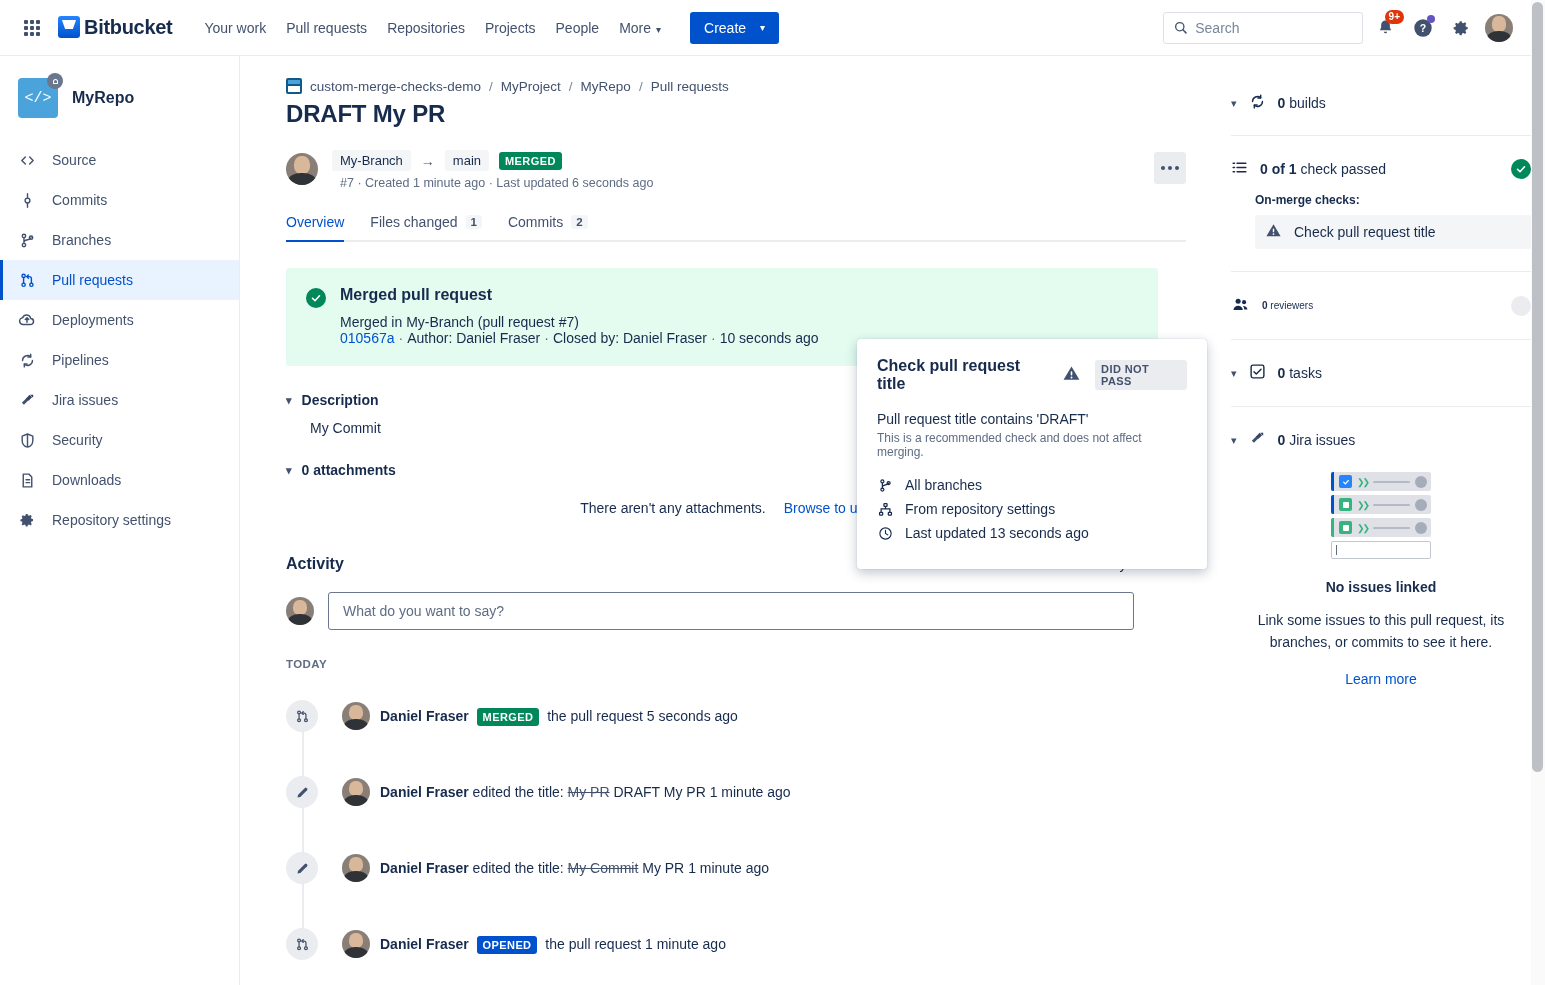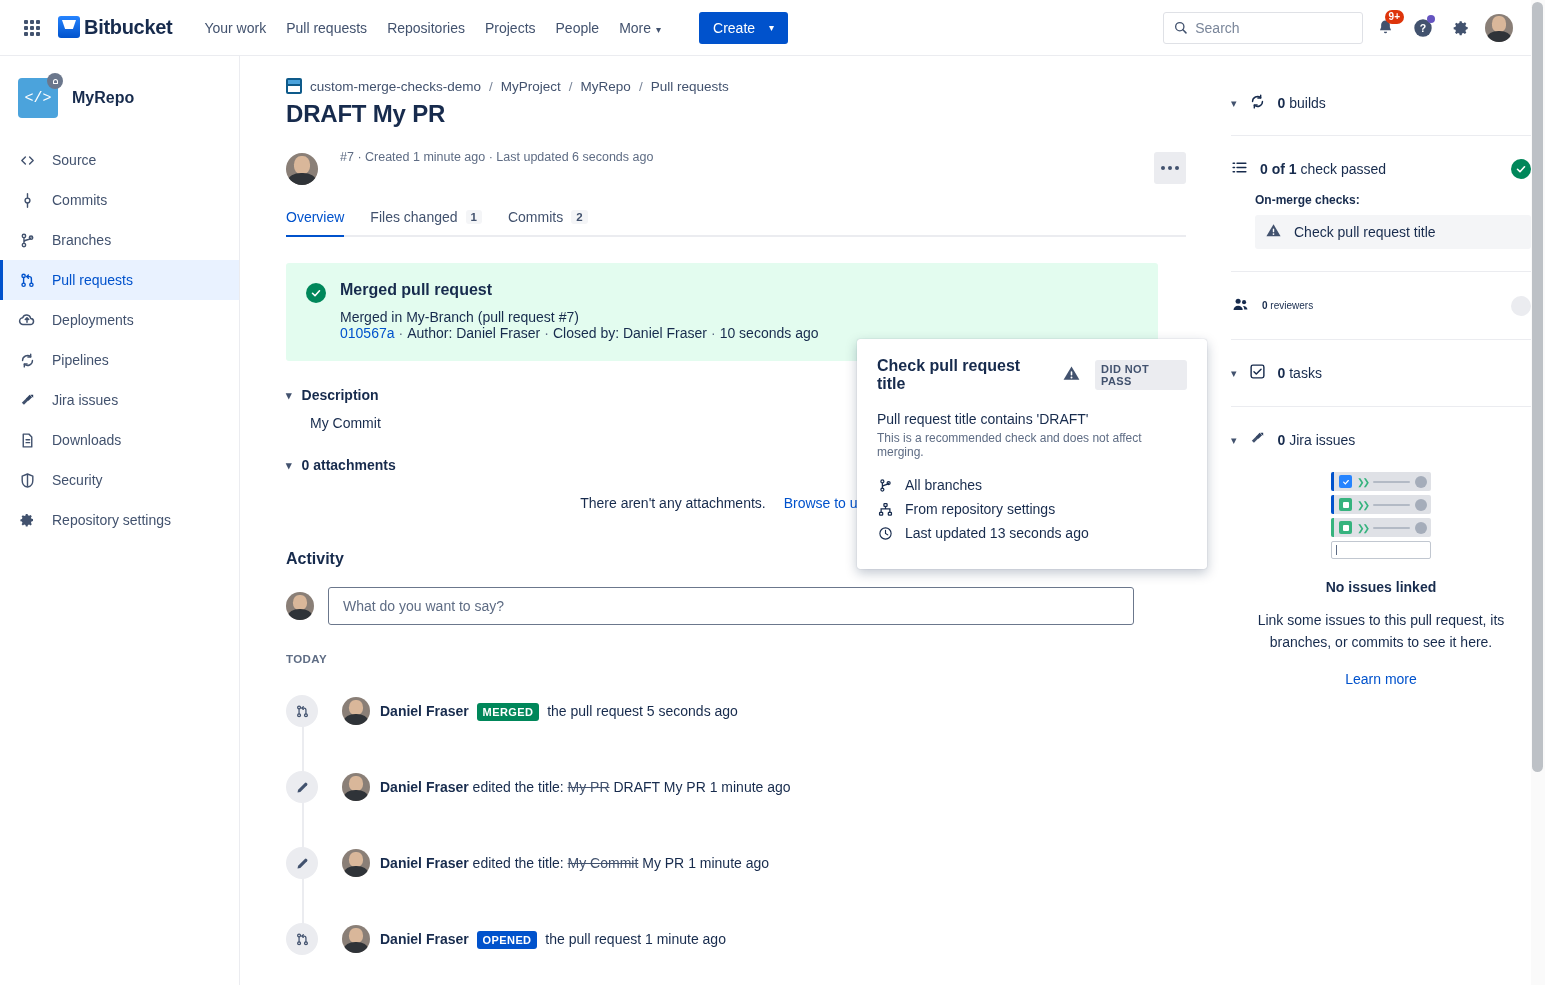--- a/index.html
+++ b/index.html
@@ -41,21 +41,21 @@
     background:#fff; clip-path: polygon(0 0, 100% 0, 78% 100%, 22% 100%);
   }
   .brand-text { font-size: 20px; font-weight: 600; letter-spacing: -0.3px; color: #172B4D; }
   .nav-links { display: flex; align-items: center; gap: 0px; margin-left: 22px; }
   .nav-link {
     font-size: 14px; color: #42526E; padding: 6px 10px; border-radius: 3px;
     cursor: pointer; white-space: nowrap;
   }
   .caret { display:inline-block; margin-left: 5px; font-size: 10px; color:#42526E; }
   .create-btn {
-    margin-left: 28px; background: #0052CC; color: #fff; font-size: 14px; font-weight: 500;
+    margin-left: 19px; background: #0052CC; color: #fff; font-size: 14px; font-weight: 500;
     border: none; border-radius: 3px; height: 32px; padding: 0 14px; cursor: pointer;
     display: flex; align-items: center; gap: 14px;
   }
   .nav-right { margin-left: auto; display: flex; align-items: center; gap: 6px; }
   .searchbox {
     width: 200px; height: 32px; border: 1px solid #DFE1E6; border-radius: 3px;
     display: flex; align-items: center; padding: 0 10px; gap: 8px; background:#fff;
   }
   .searchbox input {
     border: none; outline: none; font-size: 14px; color:#172B4D; width: 100%;
@@ -428,34 +428,34 @@
           <path d="M4 15l7-7 3 3-7 7z" fill="#42526E"></path>
           <path d="M10 9l5-5 3.5 3.5-5 5z" fill="#344563"></path>
           <path d="M16 4h4v4z" fill="#253858"></path>
         </svg>
       </span>
     <span>Jira issues</span>
   </div>
   <div class="side-item">
     <span class="ico">
         <svg width="17" height="17" viewBox="0 0 24 24">
+          <path d="M12 2.8 4.5 5.8v6.1c0 4.6 3.1 8.4 7.5 9.3 4.4-.9 7.5-4.7 7.5-9.3V5.8z" fill="none" stroke="#42526E" stroke-width="2" stroke-linejoin="round"></path>
+          <line x1="12" y1="3.5" x2="12" y2="20.5" stroke="#42526E" stroke-width="2"></line>
+        </svg>
+      </span>
+    <span>Security</span>
+  </div>
+  <div class="side-item">
+    <span class="ico">
+        <svg width="17" height="17" viewBox="0 0 24 24">
           <path d="M6 3h8l4 4v14H6z" fill="none" stroke="#42526E" stroke-width="2" stroke-linejoin="round"></path>
           <path d="M10 11h5M10 15h5" stroke="#42526E" stroke-width="2" stroke-linecap="round"></path>
         </svg>
       </span>
     <span>Downloads</span>
-  </div>
-  <div class="side-item">
-    <span class="ico">
-        <svg width="17" height="17" viewBox="0 0 24 24">
-          <path d="M12 2.8 4.5 5.8v6.1c0 4.6 3.1 8.4 7.5 9.3 4.4-.9 7.5-4.7 7.5-9.3V5.8z" fill="none" stroke="#42526E" stroke-width="2" stroke-linejoin="round"></path>
-          <line x1="12" y1="3.5" x2="12" y2="20.5" stroke="#42526E" stroke-width="2"></line>
-        </svg>
-      </span>
-    <span>Security</span>
   </div>
   <div class="side-item">
     <span class="ico">
         <svg width="18" height="18" viewBox="0 0 24 24">
           <path fill="#42526E" d="M12 8.4a3.6 3.6 0 1 0 0 7.2 3.6 3.6 0 0 0 0-7.2zm0 5.5a1.9 1.9 0 1 1 0-3.8 1.9 1.9 0 0 1 0 3.8z"></path>
           <path fill="#42526E" d="M20 13.2v-2.4l-2.1-.4a6.3 6.3 0 0 0-.7-1.7l1.2-1.8-1.7-1.7-1.8 1.2a6.3 6.3 0 0 0-1.7-.7L12.8 4h-2.4l-.4 2.1c-.6.15-1.17.4-1.7.7L6.5 5.6 4.8 7.3 6 9.1c-.3.53-.55 1.1-.7 1.7l-2.1.4v2.4l2.1.4c.15.6.4 1.17.7 1.7l-1.2 1.8 1.7 1.7 1.8-1.2c.53.3 1.1.55 1.7.7l.4 2.1h2.4l.4-2.1c.6-.15 1.17-.4 1.7-.7l1.8 1.2 1.7-1.7-1.2-1.8c.3-.53.55-1.1.7-1.7z"></path>
         </svg>
       </span>
     <span>Repository settings</span>
   </div>
@@ -475,20 +475,26 @@
         <span class="bc-link">MyRepo</span>
         <span class="sep">/</span>
         <span class="bc-link">Pull requests</span>
       </div>
 
       <div class="pr-title">DRAFT My PR</div>
 
       <div class="pr-meta-row">
         <div class="face avatar pr-meta-av"></div>
         <div style="flex:1">
+          <div class="branch-line">
+            <span class="chip">My-Branch</span>
+            <span class="arrow-ico">→</span>
+            <span class="chip">main</span>
+            <span class="lozenge loz-merged">MERGED</span>
+          </div>
           <div class="pr-subline">#7 · Created 1 minute ago · Last updated 6 seconds ago</div>
         </div>
         <div class="more-btn">
             <i></i>
             <i></i>
             <i></i>
           </div>
       </div>
 
       <div class="tabs">

